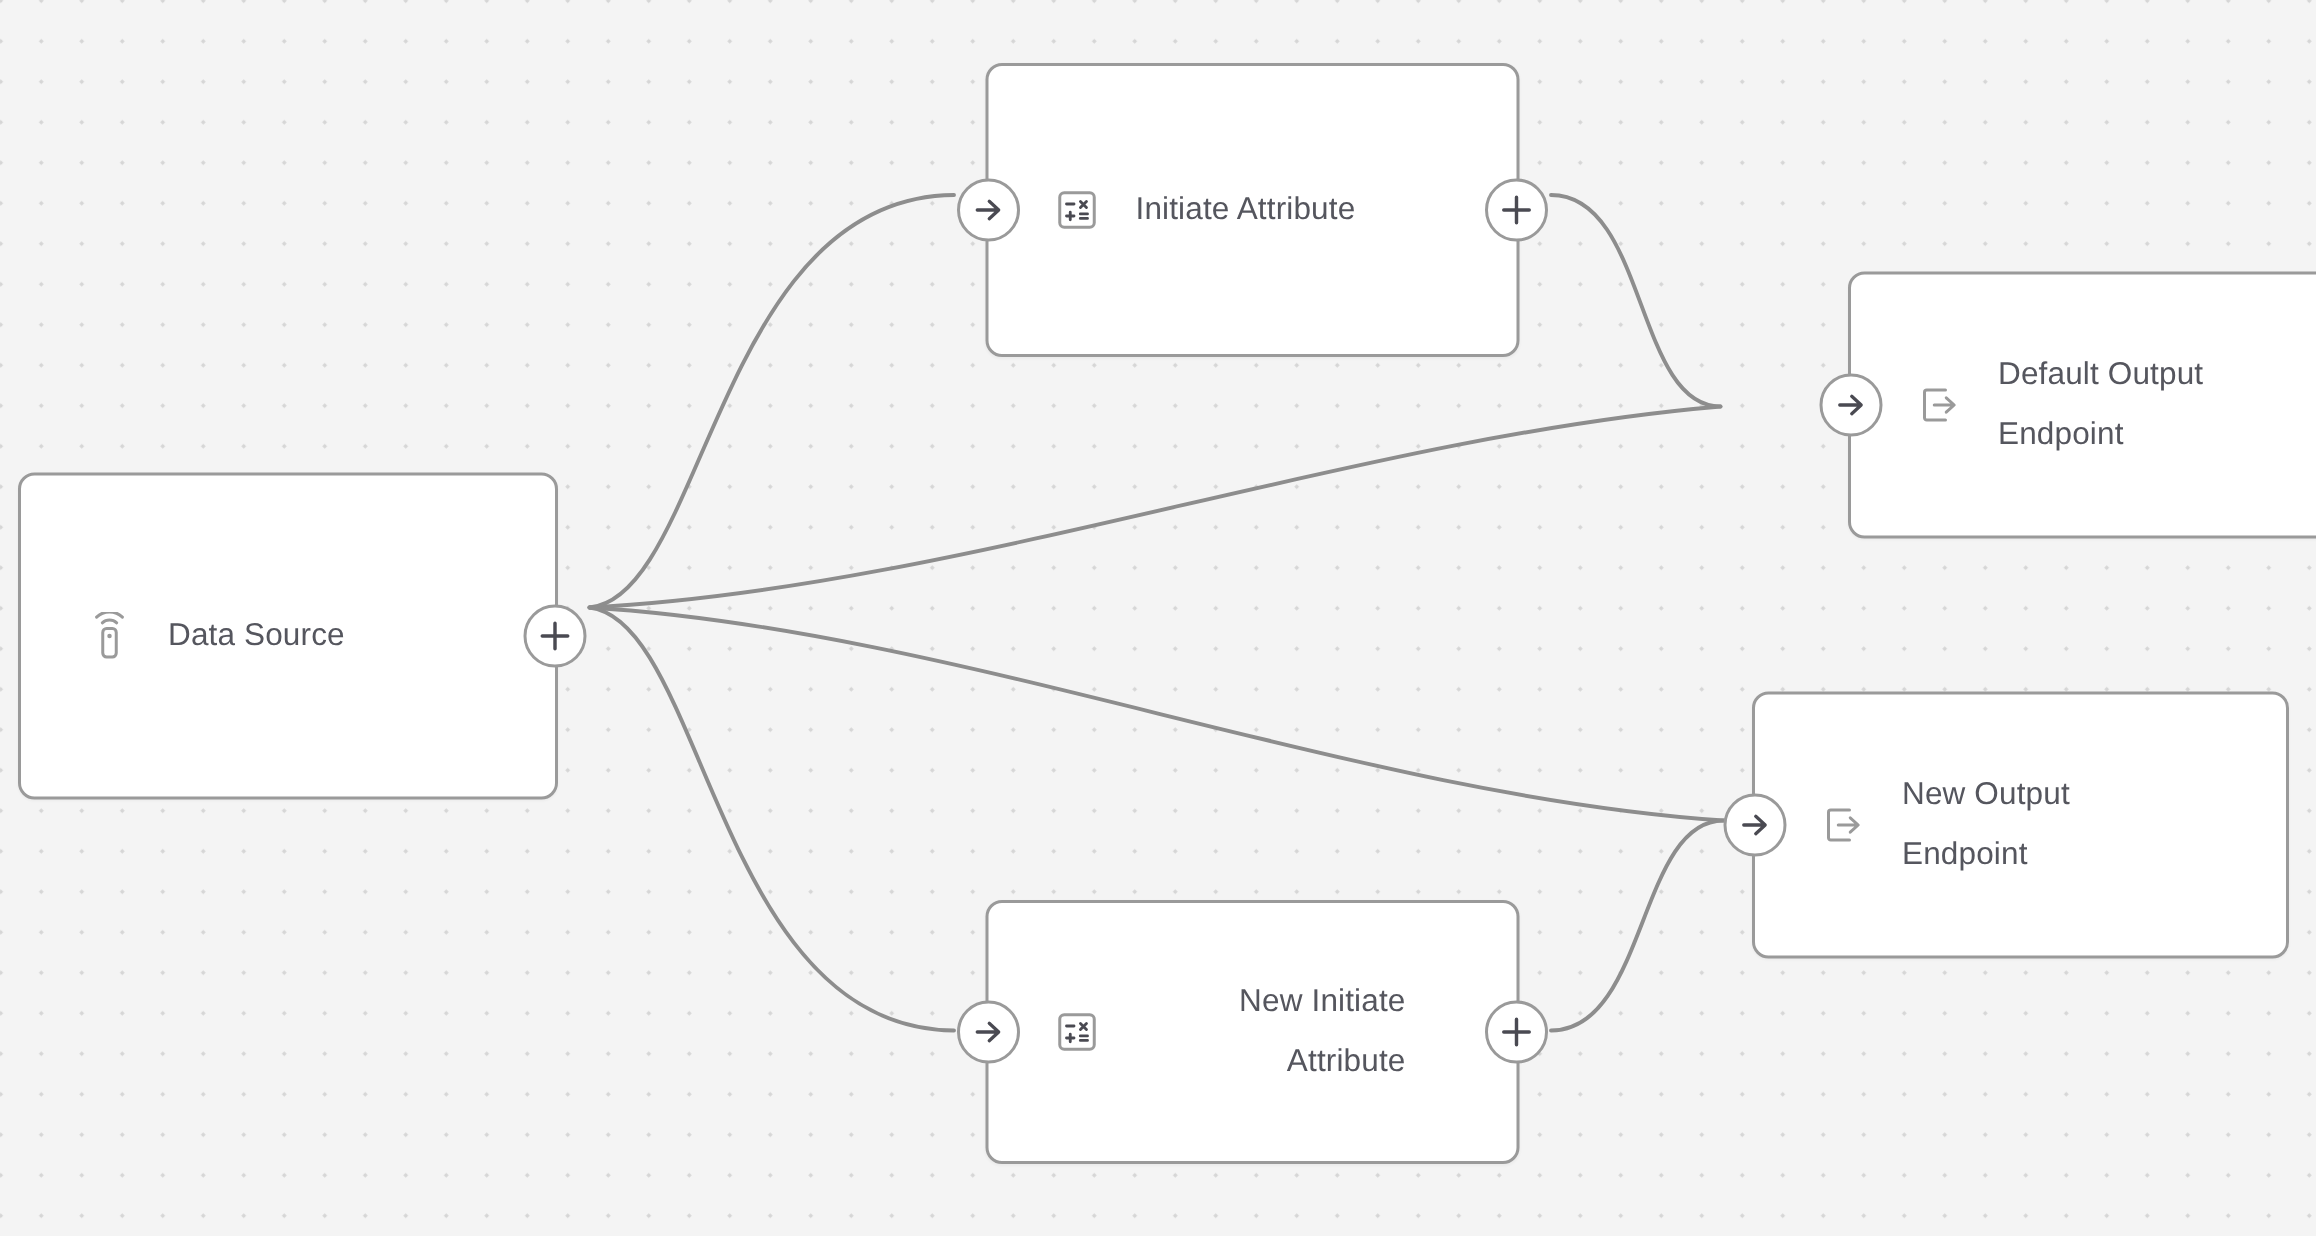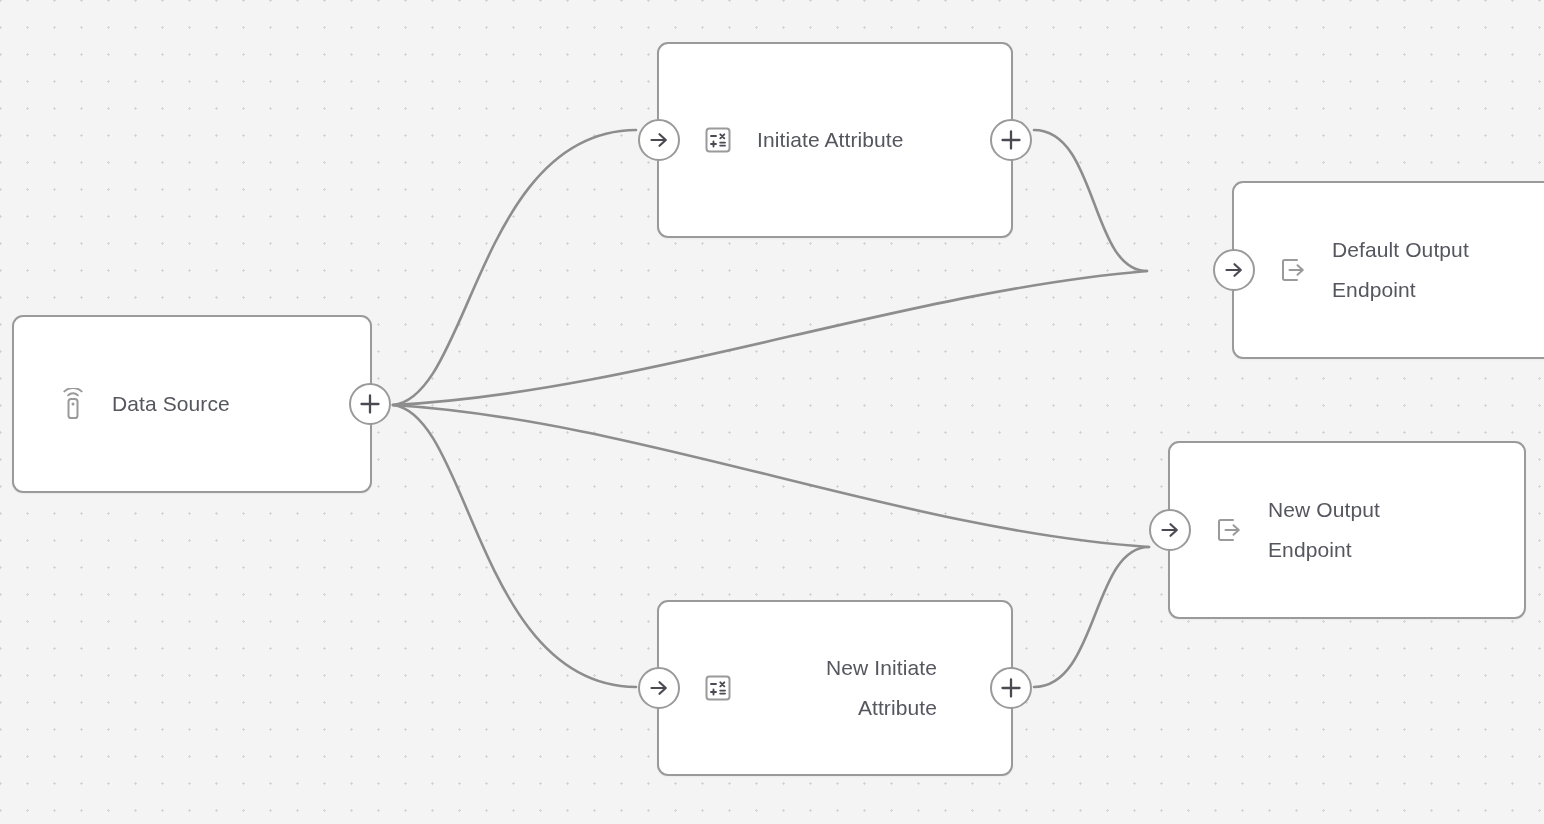--- a/index.html
+++ b/index.html
@@ -110,21 +110,21 @@
 
   <svg id="edge-layer" width="1544" height="824" viewBox="0 0 1544 824">
       <path d="M 393,405 C 470,398 478,131 636,130" class="edge-path" stroke="#8d8d8d"></path>
       <path d="M 393,405 C 640,392 900,292 1147,271" class="edge-path" stroke="#8d8d8d"></path>
       <path d="M 393,405 C 640,420 900,530 1149,547" class="edge-path" stroke="#8d8d8d"></path>
       <path d="M 393,405 C 470,414 478,686 636,687" class="edge-path" stroke="#8d8d8d"></path>
       <path d="M 1034,130 C 1098,130 1090,271 1147,271" class="edge-path" stroke="#8d8d8d"></path>
       <path d="M 1034,687 C 1098,687 1092,547 1149,547" class="edge-path" stroke="#8d8d8d"></path>
     </svg>
 
-  <div class="node" id="node-data-source" style="left: 12px; top: 315px; width: 360px; height: 178px;">
+  <div class="node" id="node-data-source" style="left: 12px; top: 315px; width: 360px; height: 218px;">
     <div class="node-inner">
       <span class="node-icon">
         <svg width="30" height="32" viewBox="0 0 30 32">
           <rect x="10.5" y="11" width="9" height="19" rx="2.6" fill="none" stroke="#9a9a9a" stroke-width="2"></rect>
           <circle cx="15" cy="16" r="1.5" fill="#9a9a9a"></circle>
           <path d="M 10.2 7.2 A 7 7 0 0 1 19.8 7.2" fill="none" stroke="#9a9a9a" stroke-width="2" stroke-linecap="round"></path>
           <path d="M 6.4 3.4 A 12.4 12.4 0 0 1 23.6 3.4" fill="none" stroke="#9a9a9a" stroke-width="2" stroke-linecap="round"></path>
         </svg>
       </span>
       <span class="node-label">Data Source</span>
@@ -196,21 +196,21 @@
         <path d="M 4.5 12 H 18.5 M 12.5 6.2 L 18.8 12 L 12.5 17.8" fill="none" stroke="#4a4a52" stroke-width="2.2" stroke-linecap="round" stroke-linejoin="round"></path>
       </svg>
     </div>
     <div class="port out">
       <svg width="22" height="22" viewBox="0 0 22 22">
         <path d="M 11 2.5 V 19.5 M 2.5 11 H 19.5" stroke="#4a4a52" stroke-width="2.3" stroke-linecap="round"></path>
       </svg>
     </div>
   </div>
 
-  <div class="node" id="node-new-output-endpoint" style="left: 1168px; top: 441px; width: 358px; height: 178px; justify-content: flex-end;">
+  <div class="node" id="node-new-output-endpoint" style="left: 1168px; top: 461px; width: 358px; height: 178px; justify-content: flex-end;">
     <div class="node-inner">
       <span class="node-icon">
         <svg width="30" height="30" viewBox="0 0 30 30">
           <path d="M 19 5 H 6.5 A 1.5 1.5 0 0 0 5 6.5 V 23.5 A 1.5 1.5 0 0 0 6.5 25 H 19" fill="none" stroke="#9a9a9a" stroke-width="2" stroke-linecap="round" stroke-linejoin="round"></path>
           <path d="M 11.5 15 H 24.5 M 19.5 10.2 L 24.8 15 L 19.5 19.8" fill="none" stroke="#9a9a9a" stroke-width="2" stroke-linecap="round" stroke-linejoin="round"></path>
         </svg>
       </span>
       <span class="node-label wrap-two">New Output Endpoint</span>
     </div>
     <div class="port in">

